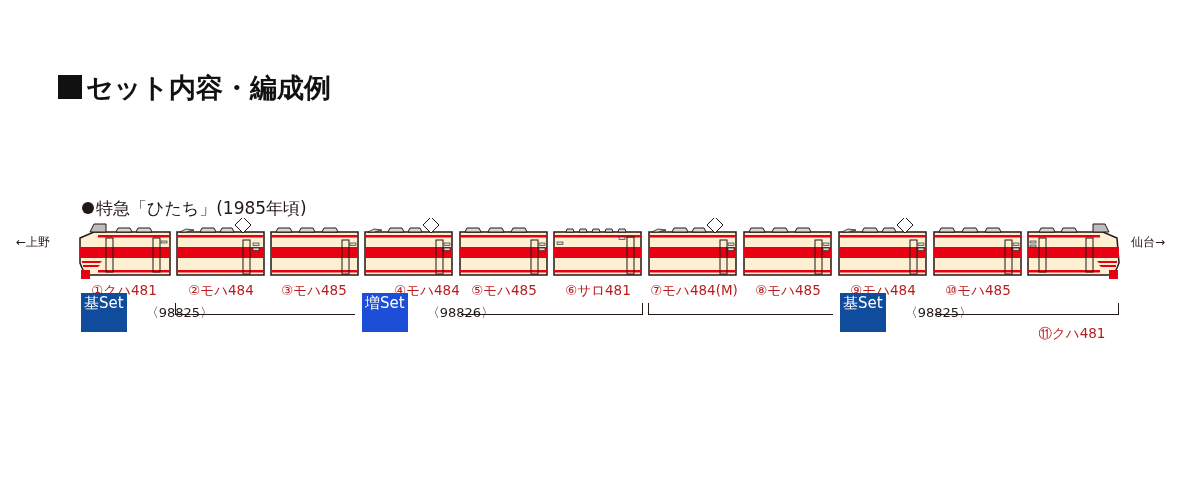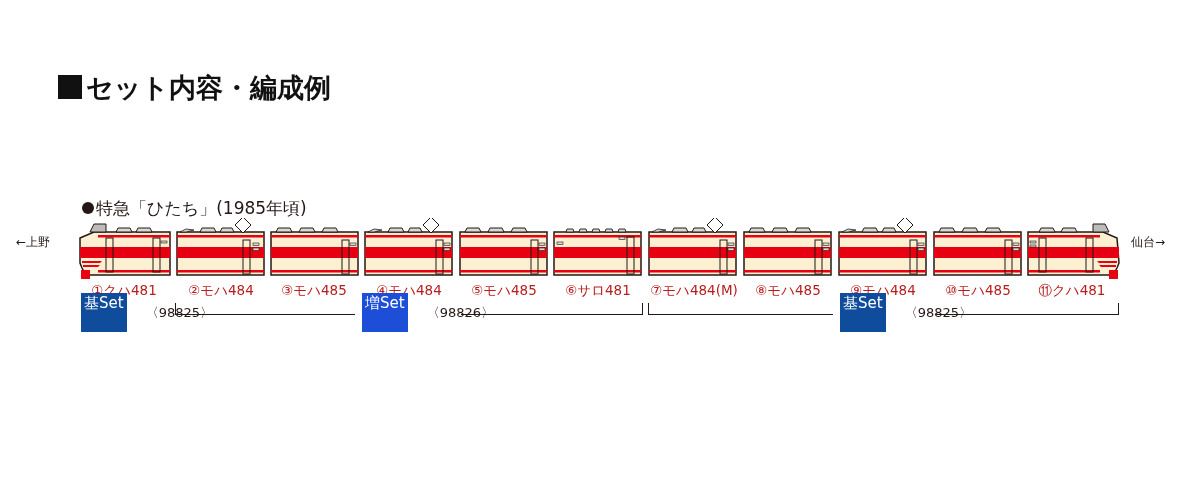--- a/index.html
+++ b/index.html
@@ -217,28 +217,28 @@
     <rect x="3" y="23" width="6" height="2" fill="#d9d9d9" stroke="#231815" stroke-width="0.6"></rect>
     <rect x="3" y="27" width="6" height="2" fill="#d9d9d9" stroke="#231815" stroke-width="0.6"></rect>
     <rect x="12" y="20" width="7" height="34" fill="none" stroke="#231815" stroke-width="1"></rect>
     <rect x="59" y="20" width="7" height="34" fill="none" stroke="#231815" stroke-width="1"></rect>
   </svg>
 </div>
 
 <div class="lbl" style="left:124px;">①クハ481</div>
 <div class="lbl" style="left:221px;">②モハ484</div>
 <div class="lbl" style="left:314px;">③モハ485</div>
-<div class="lbl" style="left:409px;">④モハ484</div>
+<div class="lbl" style="left:427px;">④モハ484</div>
 <div class="lbl" style="left:504px;">⑤モハ485</div>
 <div class="lbl" style="left:598px;">⑥サロ481</div>
 <div class="lbl" style="left:694px;">⑦モハ484(M)</div>
 <div class="lbl" style="left:788px;">⑧モハ485</div>
 <div class="lbl" style="left:883px;">⑨モハ484</div>
 <div class="lbl" style="left:978px;">⑩モハ485</div>
-<div class="lbl" style="left:1072px;">⑪クハ481</div>
+<div class="lbl" style="left:1072px;margin-top:43px;">⑪クハ481</div>
 
 <div class="badge" style="left:81px;">
   <span class="tag base">基Set</span>
   <span class="code">〈98825〉</span>
 </div>
 <div class="badge" style="left:362px;">
   <span class="tag add">増Set</span>
   <span class="code">〈98826〉</span>
 </div>
 <div class="badge" style="left:840px;">

